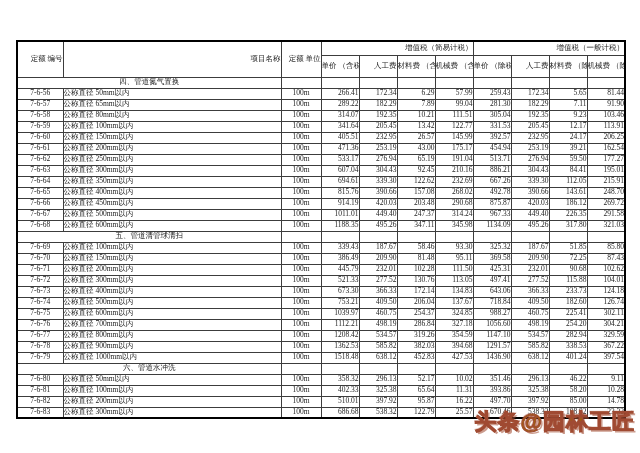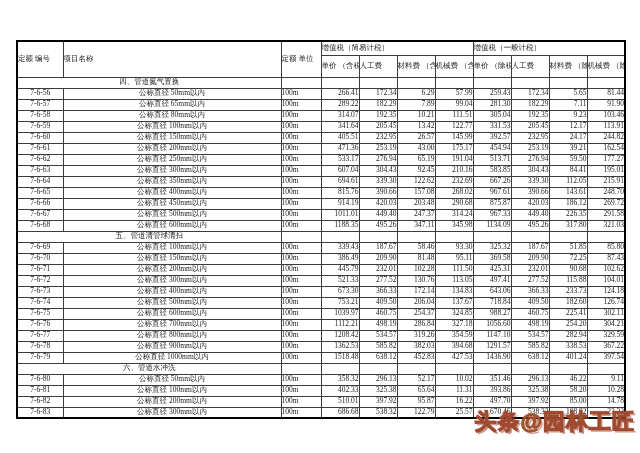--- a/index.html
+++ b/index.html
@@ -2,27 +2,27 @@
 <html><head>
 <meta charset="utf-8">
 <style>
   html,body{margin:0;padding:0;background:#ffffff;}
   .page{position:relative;width:640px;height:453px;background:#ffffff;overflow:hidden;
         font-family:"Liberation Serif","DejaVu Serif",serif;color:#1c1c1c;}
   table.quota{position:absolute;left:16px;top:40px;width:608px;border-collapse:collapse;
         table-layout:fixed;border:2px solid #000;background:#fff;}
   table.quota th,table.quota td{border:1px solid #3c3c3c;font-size:7.5px;line-height:1.15;
         padding:0;overflow:hidden;white-space:nowrap;font-weight:normal;}
-  thead th{font-weight:bold;text-align:left;white-space:pre-line;vertical-align:middle;}
+  thead th{font-weight:bold;text-align:right;white-space:pre-line;vertical-align:middle;}
   tr.h1{height:14px;}
   tr.h2{height:22px;}
   tbody tr{height:11px;}
   td.no{text-align:center;margin-left:12px;}
-  td.name{text-align:center;padding-left:5px;}
-  td.unit{}
+  td.name{text-align:left;padding-left:5px;}
+  td.unit{text-align:center;}
   td.num{text-align:right;padding-right:3px;}
   td.sec{font-weight:bold;text-align:center;padding-left:48px;font-size:8px;}
   .watermark{position:absolute;right:5px;bottom:16px;
         font-family:"Liberation Sans","DejaVu Sans",sans-serif;font-weight:bold;
         font-size:22px;letter-spacing:1px;color:#a16207;
         -webkit-text-stroke:1px var(--wm,#a04a32);
         text-shadow:2px 2px 0 rgba(160,74,50,0.55), -1px -1px 0 rgba(160,74,50,0.35);}
 </style>
 </head>
 <body>
@@ -139,21 +139,21 @@
           <td class="no">7-6-60</td>
           <td class="name">公称直径 150mm以内</td>
           <td class="unit">100m</td>
           <td class="num">405.51</td>
           <td class="num">232.95</td>
           <td class="num">26.57</td>
           <td class="num">145.99</td>
           <td class="num">392.57</td>
           <td class="num">232.95</td>
           <td class="num">24.17</td>
-          <td class="num">244.82</td>
+          <td class="num">206.25</td>
         </tr>
         <tr>
           <td class="no">7-6-61</td>
           <td class="name">公称直径 200mm以内</td>
           <td class="unit">100m</td>
           <td class="num">471.36</td>
           <td class="num">253.19</td>
           <td class="num">43.00</td>
           <td class="num">175.17</td>
           <td class="num">454.94</td>
@@ -175,21 +175,21 @@
           <td class="num">177.27</td>
         </tr>
         <tr>
           <td class="no">7-6-63</td>
           <td class="name">公称直径 300mm以内</td>
           <td class="unit">100m</td>
           <td class="num">607.04</td>
           <td class="num">304.43</td>
           <td class="num">92.45</td>
           <td class="num">210.16</td>
-          <td class="num">583.85</td>
+          <td class="num">886.21</td>
           <td class="num">304.43</td>
           <td class="num">84.41</td>
           <td class="num">195.01</td>
         </tr>
         <tr>
           <td class="no">7-6-64</td>
           <td class="name">公称直径 350mm以内</td>
           <td class="unit">100m</td>
           <td class="num">694.61</td>
           <td class="num">339.30</td>
@@ -201,21 +201,21 @@
           <td class="num">215.91</td>
         </tr>
         <tr>
           <td class="no">7-6-65</td>
           <td class="name">公称直径 400mm以内</td>
           <td class="unit">100m</td>
           <td class="num">815.76</td>
           <td class="num">390.66</td>
           <td class="num">157.08</td>
           <td class="num">268.02</td>
-          <td class="num">967.61</td>
+          <td class="num">492.78</td>
           <td class="num">390.66</td>
           <td class="num">143.61</td>
           <td class="num">248.70</td>
         </tr>
         <tr>
           <td class="no">7-6-66</td>
           <td class="name">公称直径 450mm以内</td>
           <td class="unit">100m</td>
           <td class="num">914.19</td>
           <td class="num">420.03</td>

